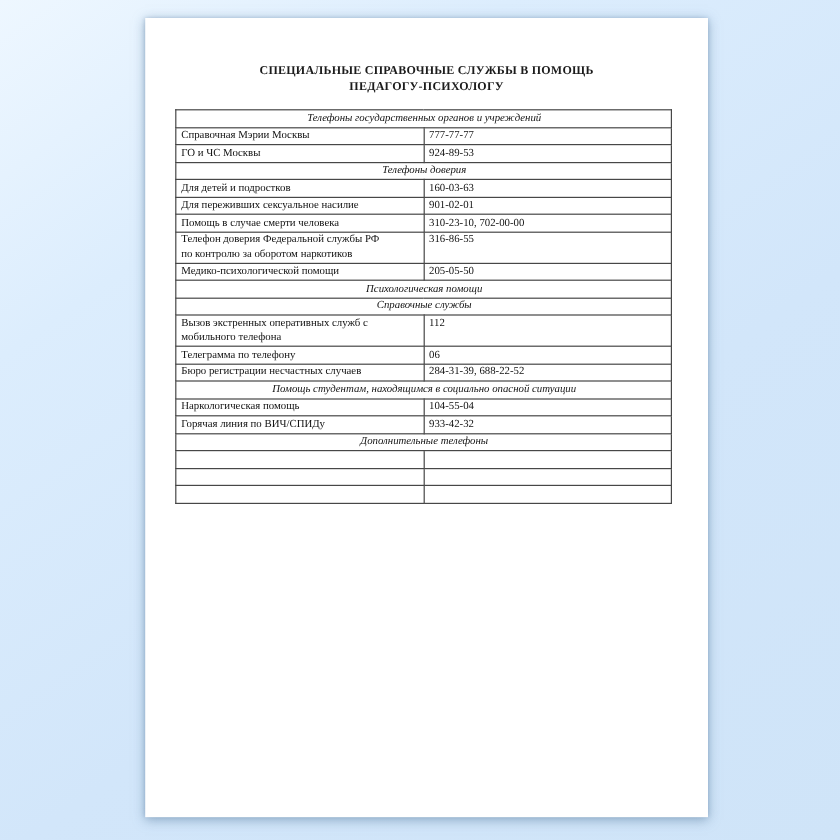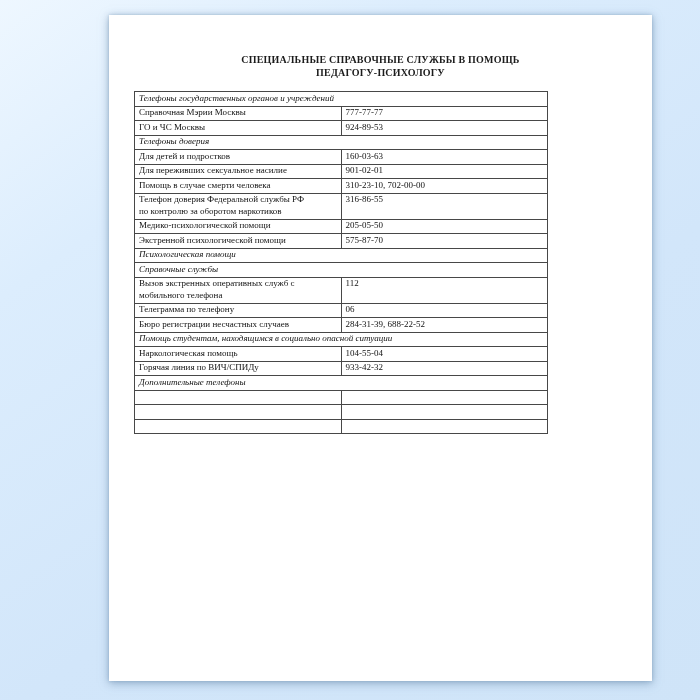--- a/index.html
+++ b/index.html
@@ -10,23 +10,23 @@
     overflow: hidden;
   }
   .canvas {
     position: relative;
     width: 700px;
     height: 700px;
     background: linear-gradient(145deg, #eef7ff 0%, #dcedfd 25%, #d2e6fa 60%, #cfe4f8 100%);
   }
   .page {
     position: absolute;
-    left: 109px;
+    left: 121px;
     top: 15px;
-    width: 543px;
+    width: 469px;
     height: 666px;
     background: #ffffff;
     box-shadow: 0 2px 9px rgba(105, 138, 170, 0.65), 0 0 3px rgba(120, 150, 185, 0.45);
   }
   .doc-title {
     padding-top: 38px;
     text-align: center;
     font-family: "Liberation Serif", serif;
     font-weight: bold;
     font-size: 10px;
@@ -46,21 +46,21 @@
     font-family: "Liberation Serif", serif;
     font-size: 9px;
     line-height: 11.5px;
     color: #121212;
     padding: 0.5px 3px 1.5px 4px;
     vertical-align: top;
     height: 11.5px;
     overflow: hidden;
   }
   td.section-cell {
-    text-align: left;
+    text-align: center;
     font-style: italic;
     padding-left: 3px;
   }
   td.name-cell {
     width: 303px;
     white-space: pre-line;
   }
   td.phone-cell {
     width: 111px;
   }
@@ -105,24 +105,20 @@
           <tr>
             <td class="name-cell">Телефон доверия Федеральной службы РФ
 по контролю за оборотом наркотиков</td>
             <td class="phone-cell">316-86-55</td>
           </tr>
           <tr>
             <td class="name-cell">Медико-психологической помощи</td>
             <td class="phone-cell">205-05-50</td>
           </tr>
           <tr>
-            <td class="name-cell">Экстренной психологической помощи</td>
-            <td class="phone-cell">575-87-70</td>
-          </tr>
-          <tr>
             <td colspan="2" class="section-cell">Психологическая помощи</td>
           </tr>
           <tr>
             <td colspan="2" class="section-cell">Справочные службы</td>
           </tr>
           <tr>
             <td class="name-cell">Вызов экстренных оперативных служб с мобильного телефона</td>
             <td class="phone-cell">112</td>
           </tr>
           <tr>

